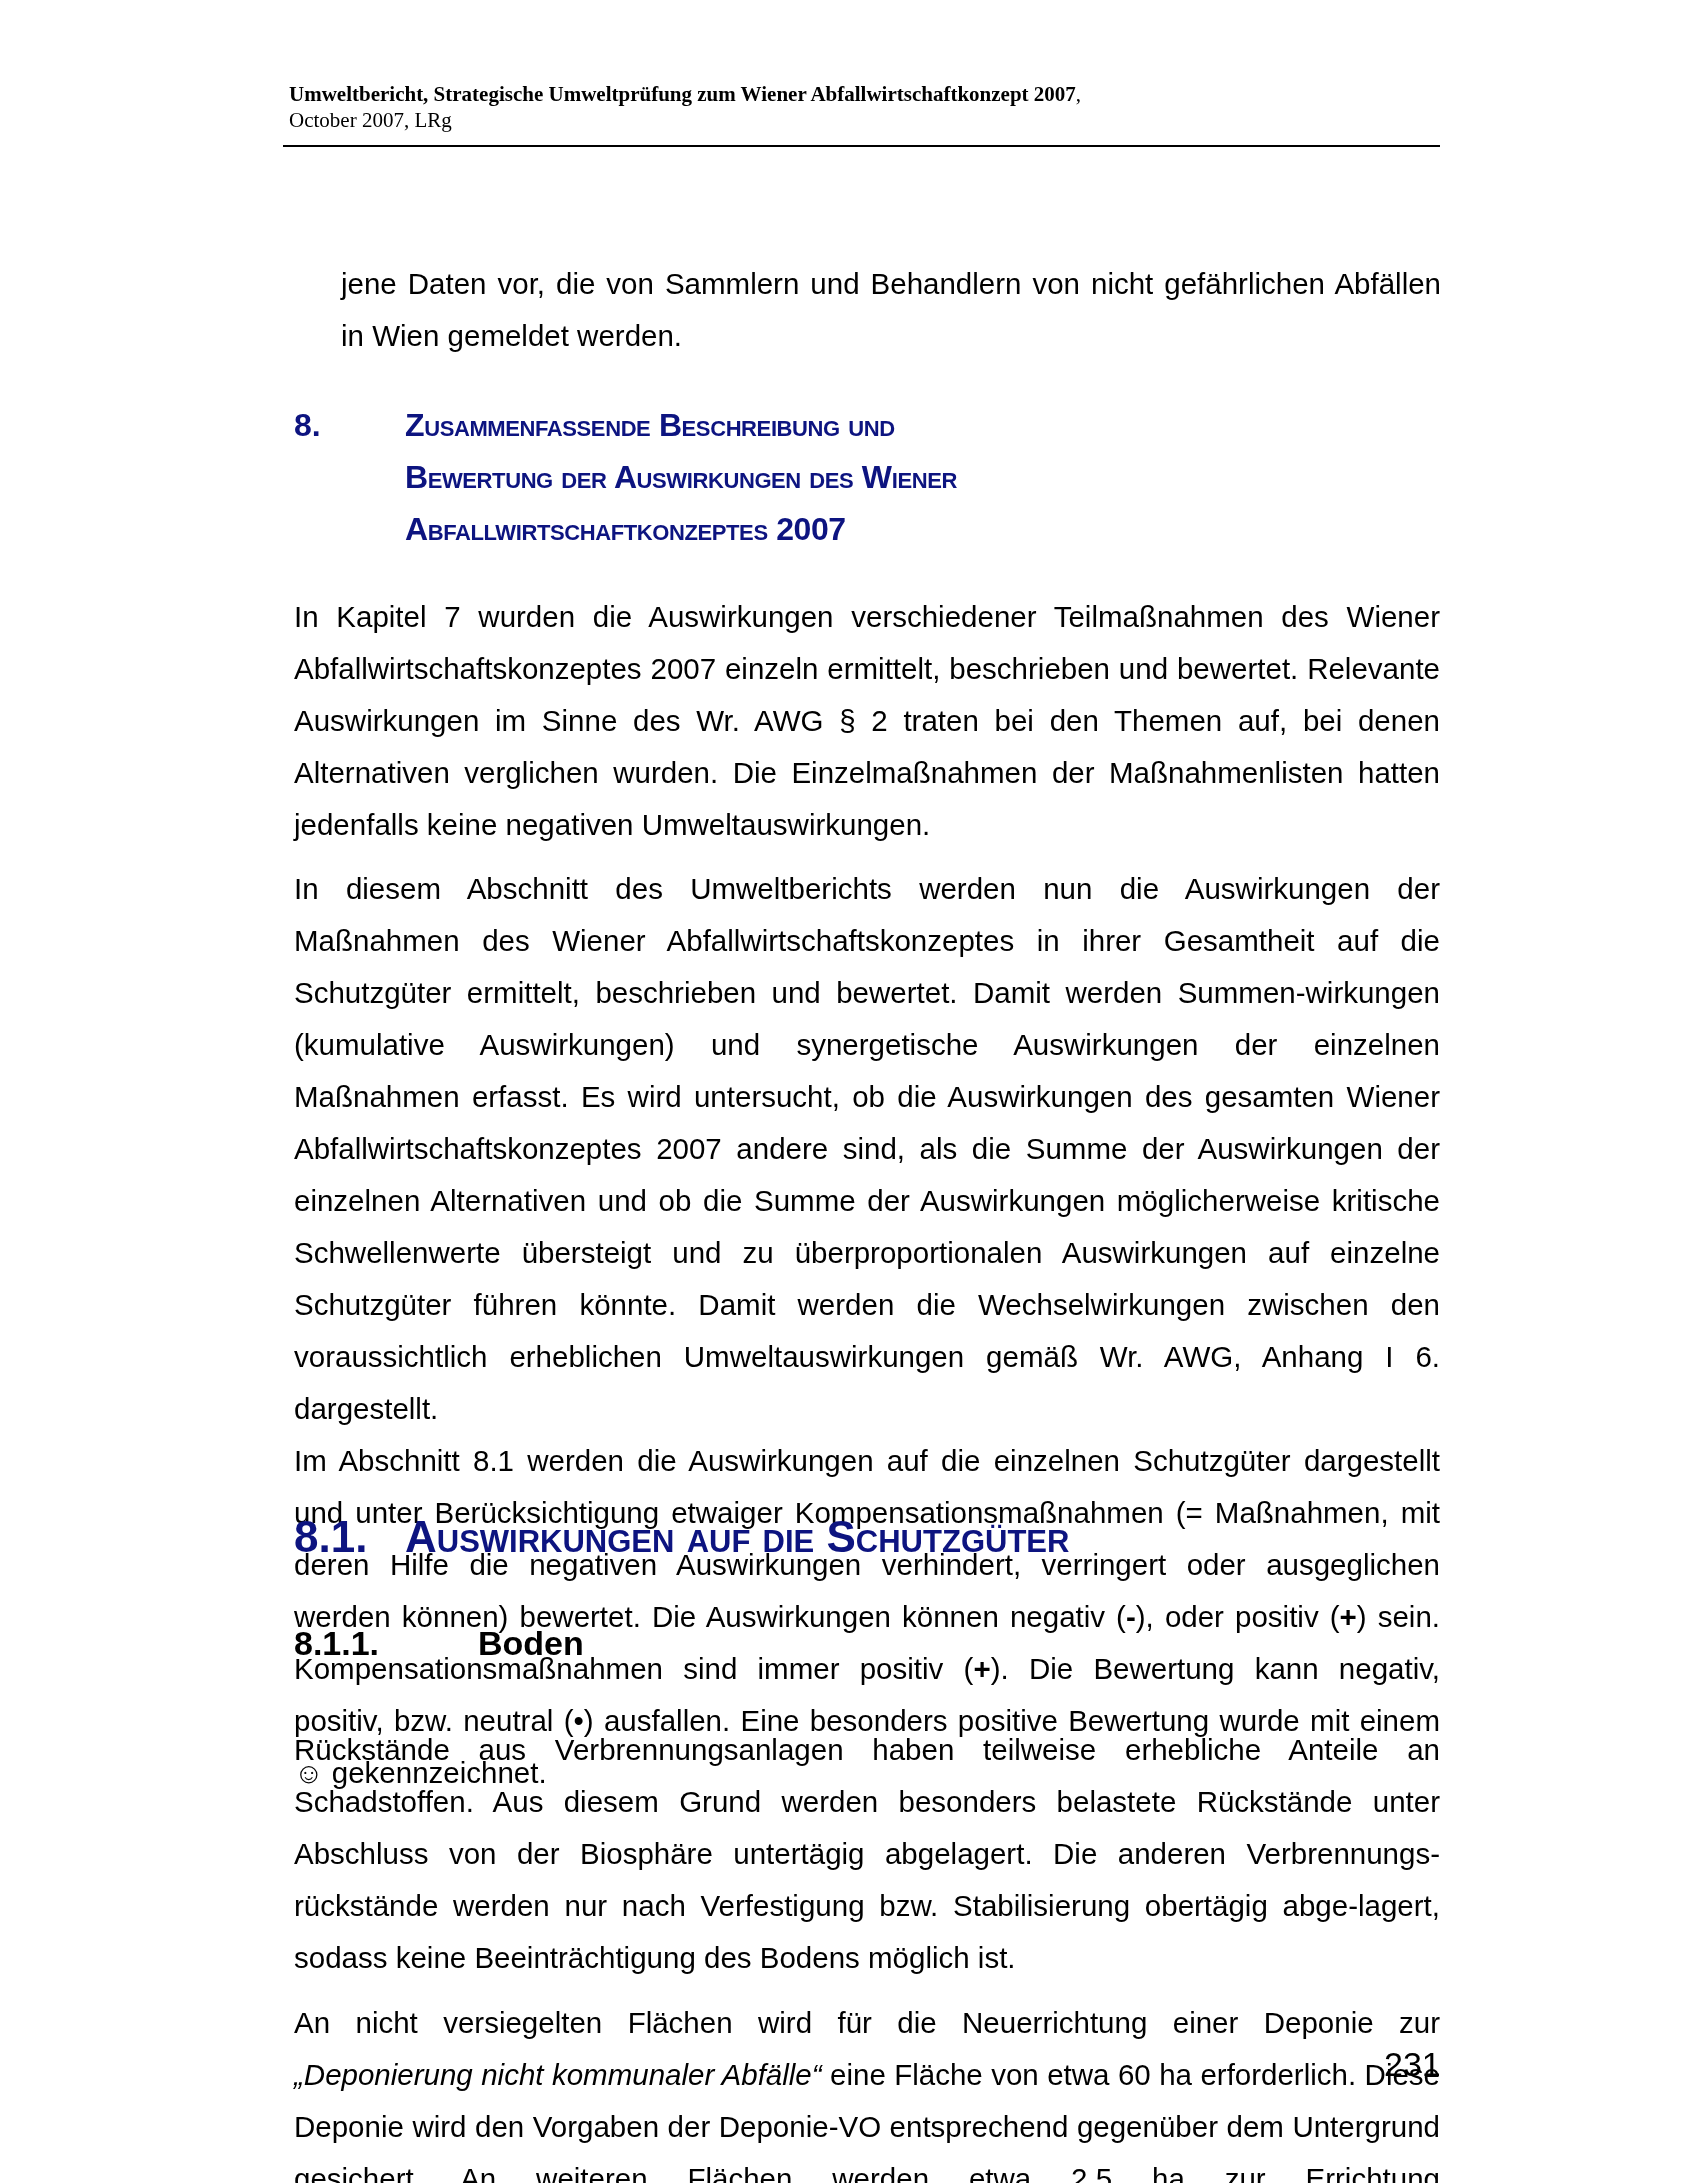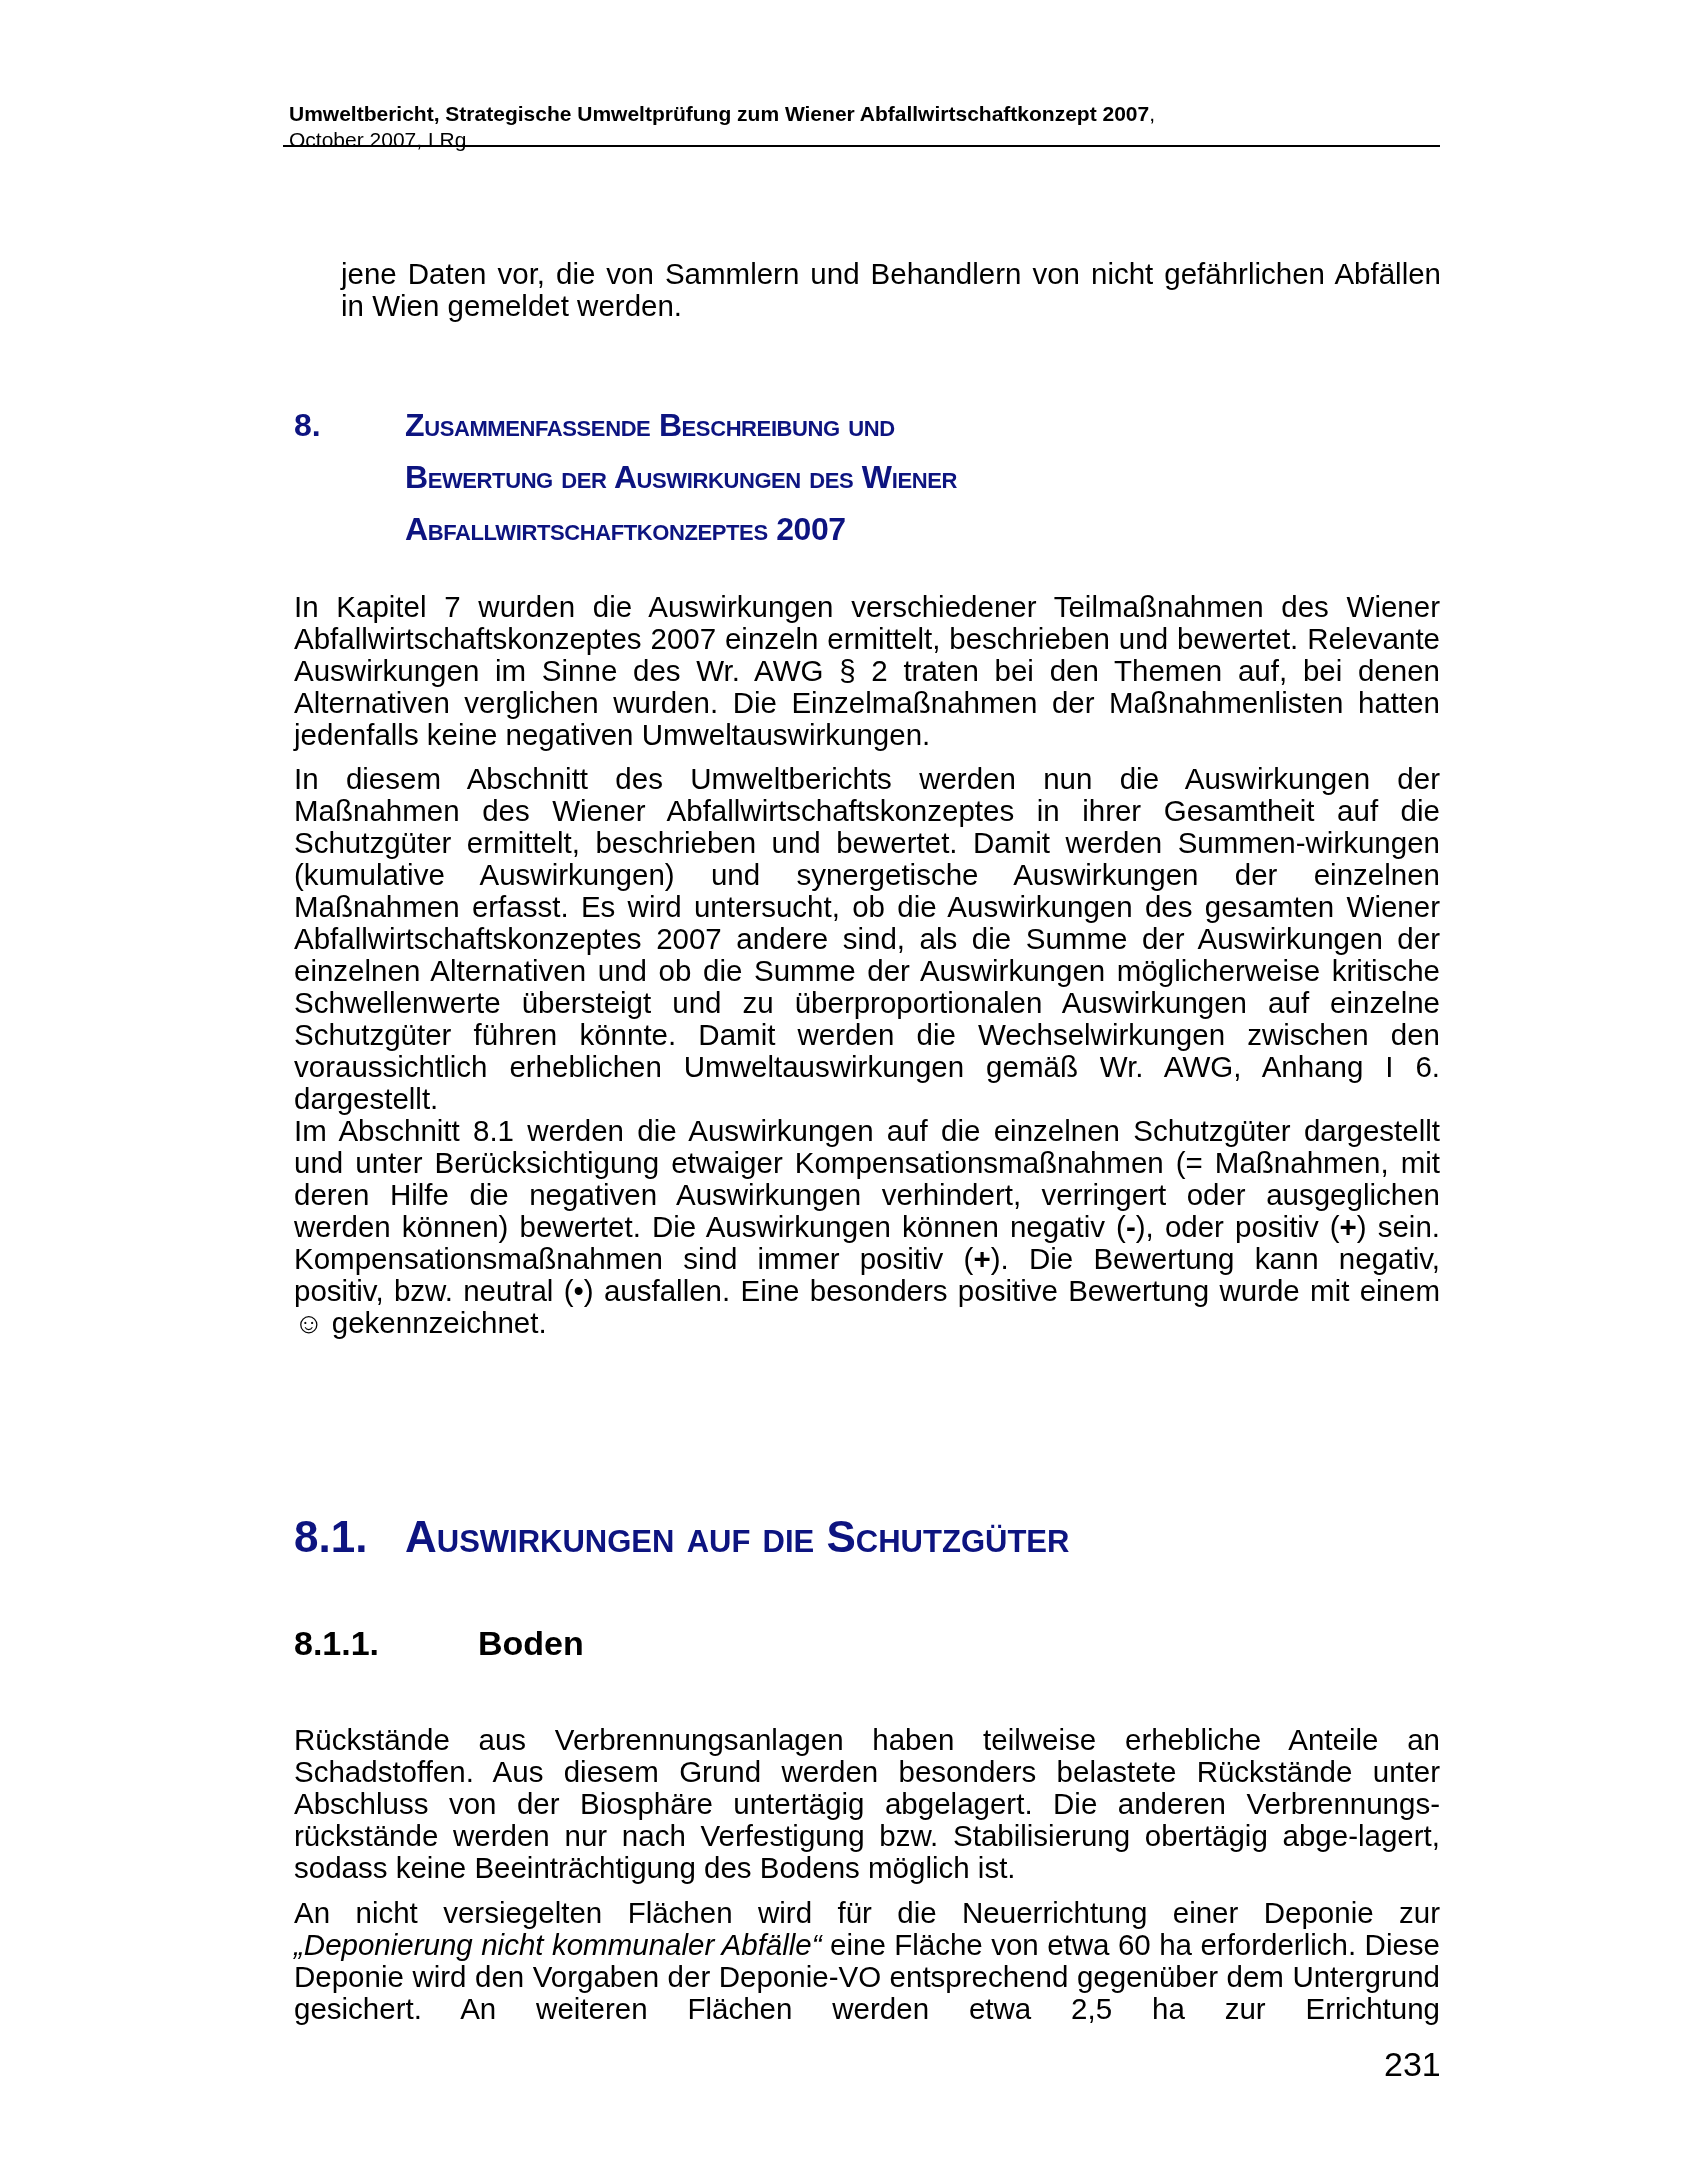--- a/index.html
+++ b/index.html
@@ -1,26 +1,26 @@
 <!DOCTYPE html>
 <html style="font-size:13.5px"><head>
 <meta charset="utf-8">
 <style>
   html, body { margin: 0; padding: 0; background: #ffffff; }
   body { width: 1687px; height: 2183px; position: relative; overflow: hidden;
          font-family: "Liberation Sans", sans-serif; color: #000; }
   .page { position: absolute; left: 0; top: 0; width: 1687px; height: 2183px; }
 
-  .header { position: absolute; left: 289px; top: 100px; width: 1152px; }
+  .header { position: absolute; left: 289px; top: 81px; width: 1152px; font-family: Liberation Serif, serif; }
   .header .l1 { font-size: 21px; font-weight: bold; line-height: 27px; white-space: nowrap; }
   .header .l1 .comma { font-weight: normal; }
   .header .l2 { font-size: 21px; line-height: 25px; white-space: nowrap; }
   .header-rule { position: absolute; left: 283px; top: 145px; width: 1157px; height: 1.7px; background: #000; }
 
-  .body-text { position: absolute; font-size: 29.5px; line-height: 32px; text-align: justify; }
+  .body-text { position: absolute; font-size: 29.5px; line-height: 52px; text-align: justify; }
   .body-text p { margin: 0; text-align-last: left; }
 
   .intro { left: 341px; top: 258px; width: 1100px; }
 
   .h1 { position: absolute; left: 294px; top: 407px; color: #0d1480; font-weight: 900;
         font-family: "Liberation Sans", sans-serif; }
   .h1 .num { position: absolute; left: 0; top: 0; font-size: 32px; }
   .h1 .lines { position: absolute; left: 111px; top: 0; width: 928px; }
   .h1 .line { font-size: 32px; height: 52px; line-height: 37px; white-space: nowrap; font-variant: small-caps; letter-spacing: -0.4px; }
 

